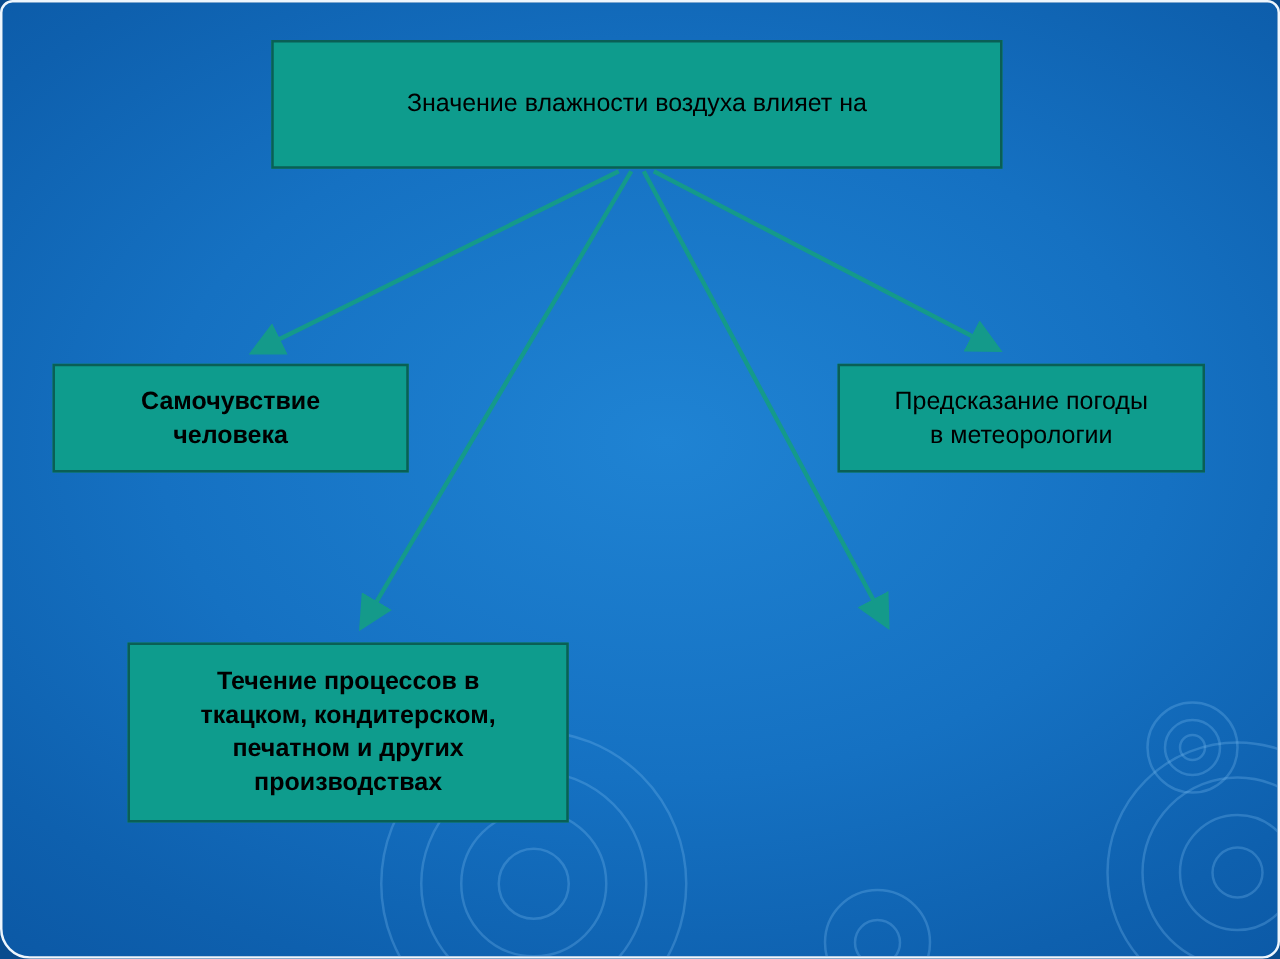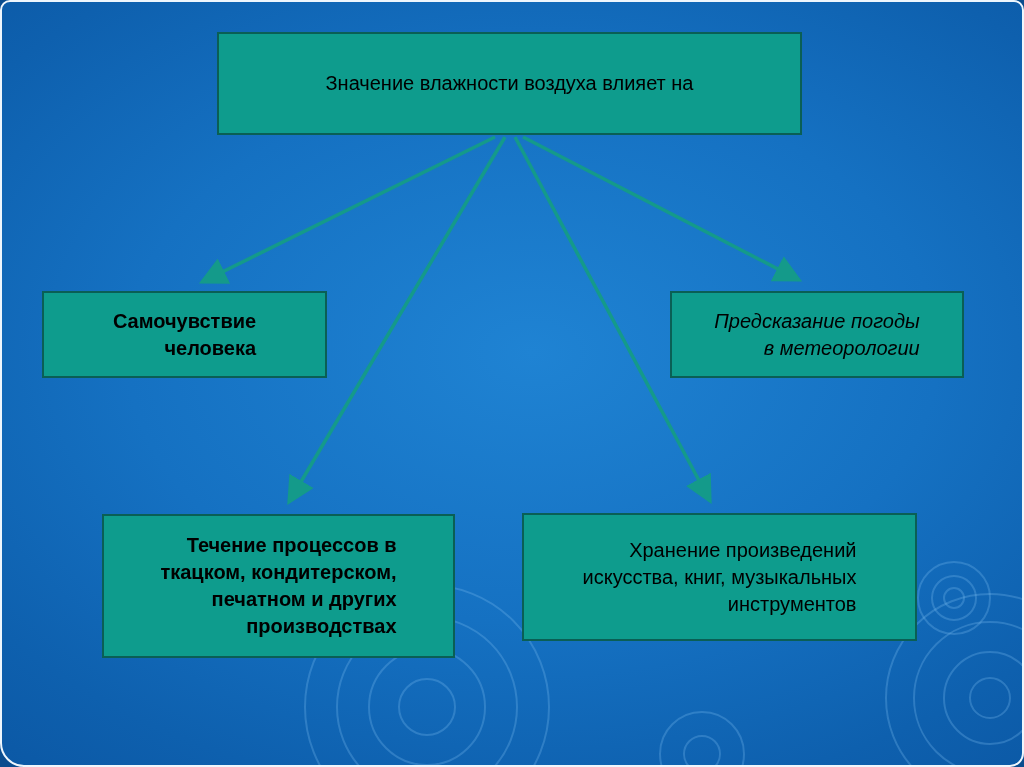--- a/index.html
+++ b/index.html
@@ -32,30 +32,30 @@
     pointer-events: none;
   }
   .node {
     position: absolute;
     box-sizing: border-box;
     background: #0e9c8d;
     border: 2px solid #0a5f55;
     display: flex;
     align-items: center;
     justify-content: center;
-    text-align: right;
+    text-align: center;
     color: #000000;
     font-size: 20px;
     line-height: 1.35;
     white-space: pre-line;
     padding: 20px 12px;
   }
   .node-root        { left: 215px; top: 30px;  width: 585px; height: 103px; }
   .node-wellbeing   { left: 40px;  top: 289px; width: 285px; height: 87px; font-weight: bold;  }
-  .node-weather     { left: 668px; top: 289px; width: 294px; height: 87px; font-style: italic;  }
+  .node-weather     { left: 668px; top: 289px; width: 294px; height: 87px;  }
   .node-industry    { left: 100px; top: 512px; width: 353px; height: 144px; font-weight: bold; }
   .node-storage     { left: 520px; top: 511px; width: 395px; height: 128px; }
 </style>
 </head>
 <body>
 
 <div class="slide">
 
   <svg class="decor-layer" viewBox="0 0 1024 767">
     <g stroke="rgba(120,185,240,0.30)" stroke-width="2" fill="none">
@@ -95,17 +95,14 @@
 человека</div>
 
   <div class="node node-weather">Предсказание погоды
 в метеорологии</div>
 
   <div class="node node-industry">Течение процессов в
 ткацком, кондитерском,
 печатном и других
 производствах</div>
 
-  <div class="node node-storage">Хранение произведений
-искусства, книг, музыкальных
-инструментов</div>
 
 </div>
 
 </body></html>

